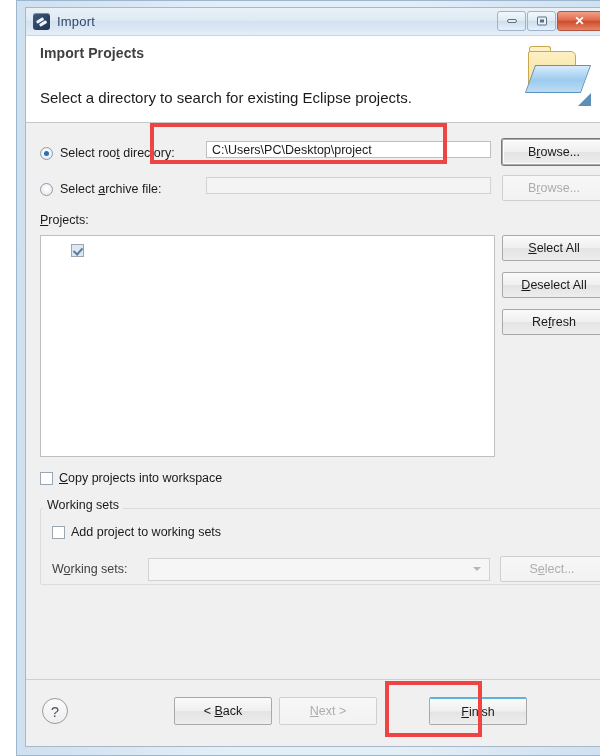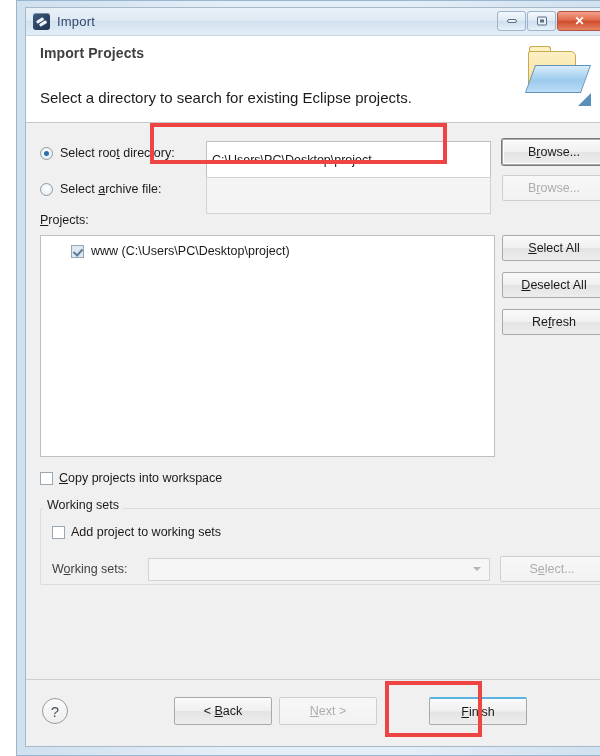--- a/index.html
+++ b/index.html
@@ -154,21 +154,21 @@
     position: relative;
   }
   .radio.checked::after {
     content:""; position:absolute; left:3px; top:3px;
     width:5px; height:5px; border-radius:50%;
     background:#2a6fb0;
   }
   .radio-label { width: 152px; }
 
   .textbox {
-    height: 37px;
+    height: 17px;
     border: 1px solid #bfbfbf;
     background: #ffffff;
     font-size: 12.5px; color: #1a1a1a;
     display: flex; align-items: center;
     padding: 0 5px;
     overflow: hidden; white-space: nowrap;
   }
   .textbox.disabled { background: #f4f4f4; border-color: #d2d2d2; }
 
   .btn {
@@ -337,21 +337,20 @@
       </div>
       <div id="browse-2" class="btn disabled">
         <span><span>B</span><u>r</u><span>owse...</span></span>
       </div>
 
       <div id="projects-label" class="lbl"><u>P</u><span>rojects:</span></div>
 
       <div id="projects-list">
         <div class="list-item">
           <span class="chk checked"></span>
-          <span class="lbl">www (C:\Users\PC\Desktop\project)</span>
         </div>
       </div>
 
       <div id="side-buttons">
         <div class="btn">
           <span><u>S</u><span>elect All</span></span>
         </div>
         <div class="btn">
           <span><u>D</u><span>eselect All</span></span>
         </div>

